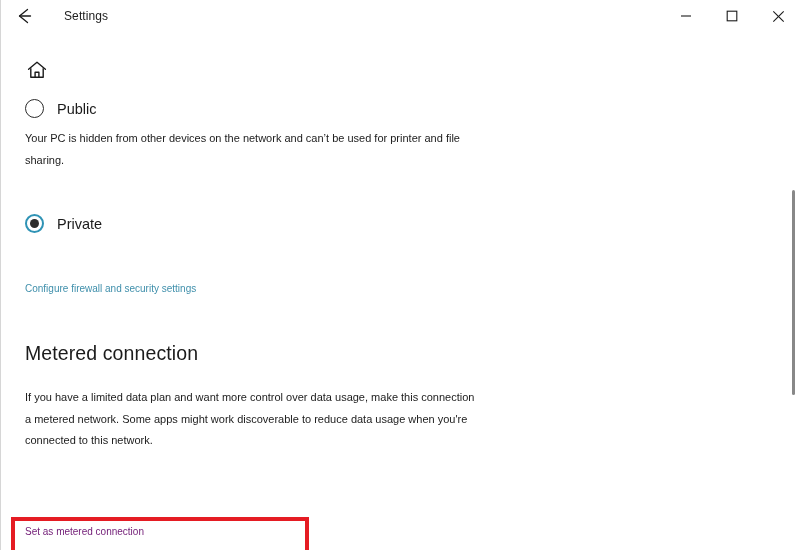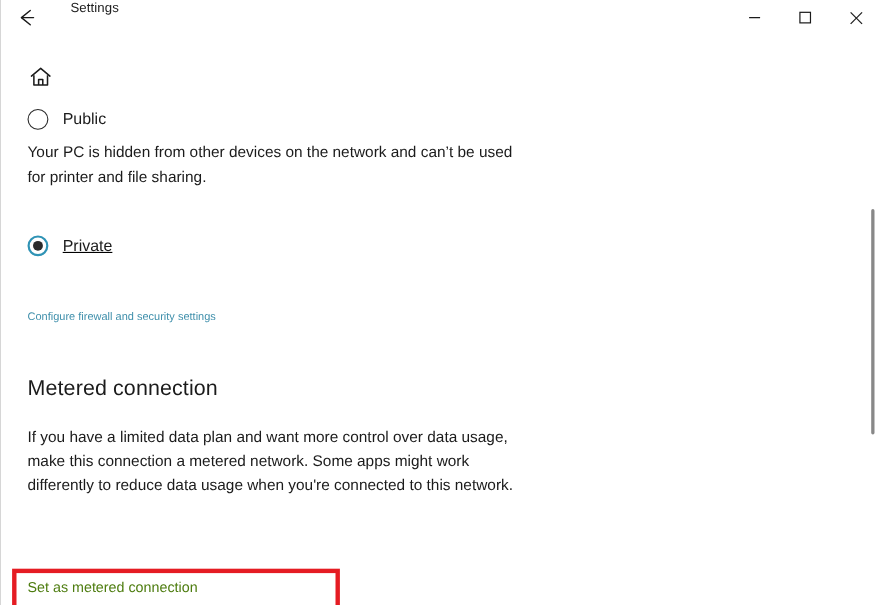--- a/index.html
+++ b/index.html
@@ -29,21 +29,21 @@
   }
 
   
   .titlebar {
     position: absolute;
     left: 0; top: 0;
     width: 800px;
     height: 32px;
     background: #ffffff;
     display: flex;
-    align-items: flex-start;
+    align-items: center;
   }
   .back-btn {
     width: 46px;
     height: 32px;
     display: flex;
     align-items: center;
     justify-content: center;
     cursor: default;
   }
   .back-btn svg { display:block; }
@@ -118,21 +118,21 @@
     width: 9px;
     height: 9px;
     margin-left: -4.5px;
     margin-top: -4.5px;
     border-radius: 50%;
     background: #2b2b2b;
   }
 
   .body-text {
     position: absolute;
-    font-size: 14px;
+    font-size: 11px;
     line-height: 21.5px;
     color: #1b1b1b;
     left: 24px;
   }
 
   .link {
     position: absolute;
     left: 24px;
     font-size: 10px;
     color: #3f8fab;
@@ -160,22 +160,22 @@
     border: 4px solid #e51c23;
     box-sizing: border-box;
     background: transparent;
     pointer-events: none;
   }
 
   .toggle-label {
     position: absolute;
     left: 24px;
     top: 494px;
-    font-size: 13px;
-    color: #4d7c0f;
+    font-size: 10px;
+    color: #701a75;
   }
 
   
   .scrollbar-track {
     position: absolute;
     right: 0;
     top: 32px;
     width: 15px;
     height: 518px;
     background: #ffffff;
@@ -244,31 +244,31 @@
       </span>
     </div>
 
     <div class="radio-row" style="left:24px; top:67px;">
       <span class="radio"></span>
       <span class="rlabel">Public</span>
     </div>
 
     <div class="body-text" style="top:96px; width:450px;">Your PC is hidden from other devices on the network and can’t be used for printer and file sharing.</div>
 
-    <div class="radio-row" style="left:24px; top:182px;text-decoration:underline;">
+    <div class="radio-row" style="left:24px; top:182px;">
       <span class="radio checked"></span>
       <span class="rlabel">Private</span>
     </div>
 
 
     <a class="link" href="#" style="top:251px;">Configure firewall and security settings</a>
 
     <div class="section-heading" style="top:310px;">Metered connection</div>
 
-    <div class="body-text" style="top:355px; width:455px;">If you have a limited data plan and want more control over data usage, make this connection a metered network. Some apps might work differently to reduce data usage when you're connected to this network.</div>
+    <div class="body-text" style="top:355px; width:455px;">If you have a limited data plan and want more control over data usage, make this connection a metered network. Some apps might work discoverable to reduce data usage when you're connected to this network.</div>
 
     <div class="toggle-label">Set as metered connection</div>
 
     <div class="highlight-box"></div>
 
     <div class="scrollbar-track">
       <div class="scrollbar-thumb"></div>
     </div>
 
   </div>

